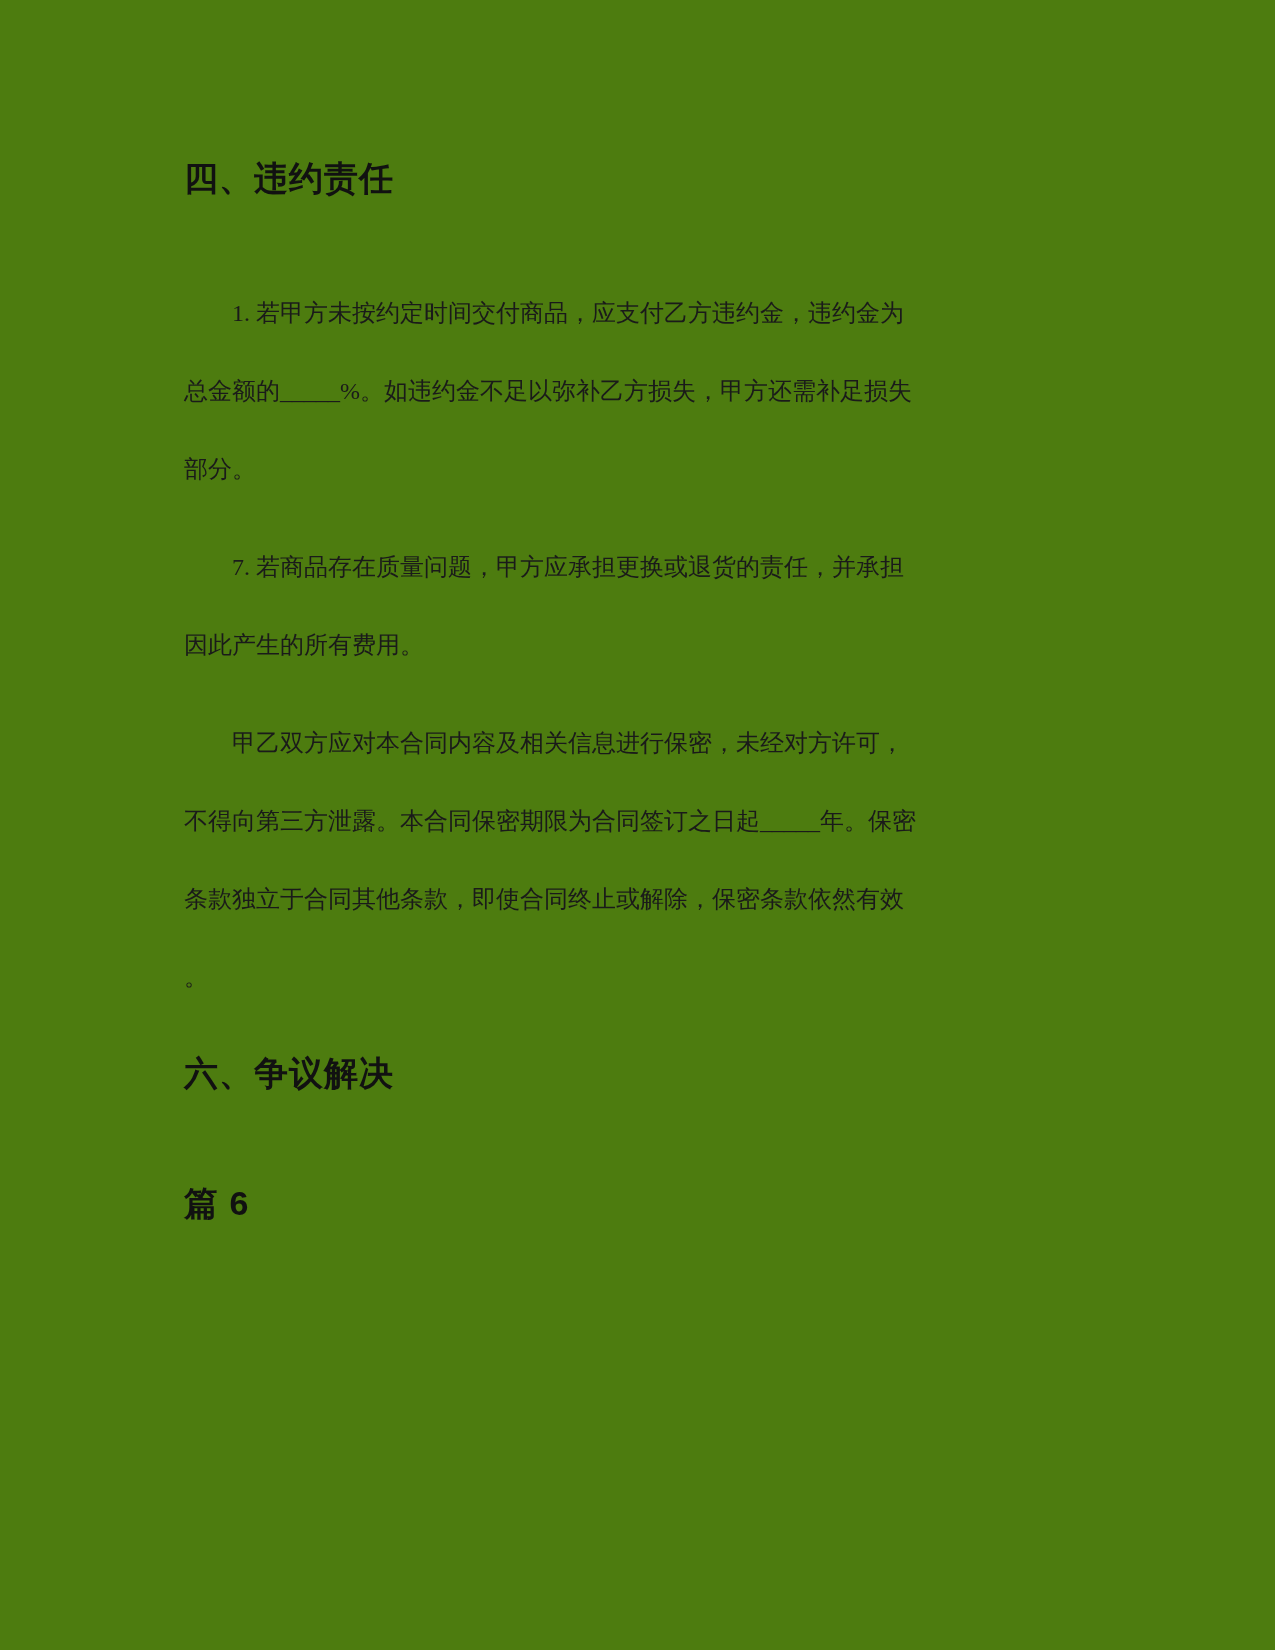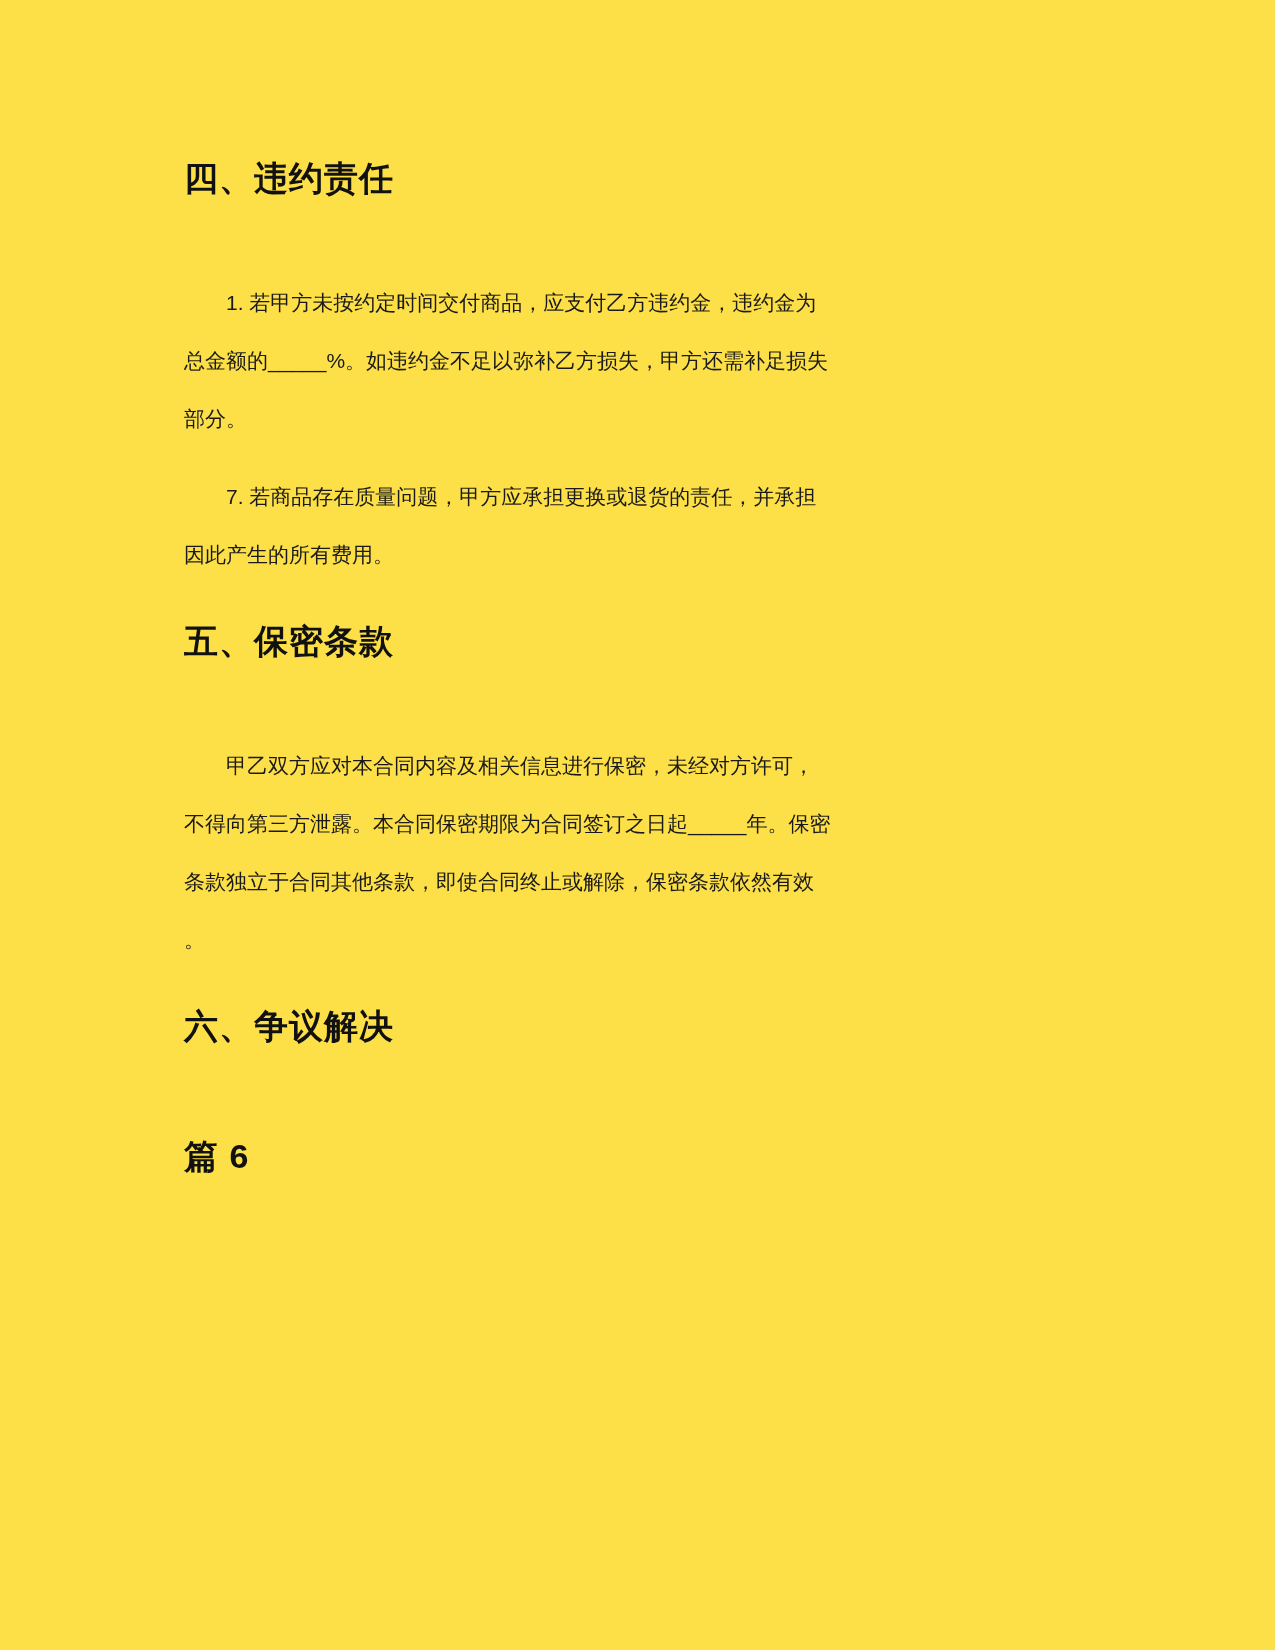--- a/index.html
+++ b/index.html
@@ -1,56 +1,56 @@
 <!DOCTYPE html>
 <html><head>
 <meta charset="utf-8">
 <style>
   * { margin: 0; padding: 0; box-sizing: border-box; }
   html, body { background: #ffffff; }
   .doc {
     position: relative;
     width: 1275px;
     height: 1650px;
-    background: #fde047;
+    background: #4d7c0f;
     color: #1a1a1a;
     font-family: "Liberation Sans", "DejaVu Sans", sans-serif;
     padding: 0 189px 0 184px;
     overflow: hidden;
   }
   .sec {
     font-size: 34px;
     font-weight: 700;
     line-height: 42px;
     color: #111111;
     margin: 36px 0 75px;
     white-space: pre-line;
     letter-spacing: 1px;
   }
   .sec.first { margin-top: 157px; }
   .sec.part  { margin-top: 88px; }
   .para {
-    font-size: 21px;
-    line-height: 58px;
+    font-size: 24px;
+    line-height: 78px;
     margin: 0 0 20px;
     text-indent: 2em;
     white-space: pre-line;
+    font-family: Liberation Serif, serif;
   }
 </style>
 </head>
 <body>
 
 <div class="doc">
   <h2 class="sec first">四、违约责任</h2>
   <p class="para">1. 若甲方未按约定时间交付商品，应支付乙方违约金，违约金为
 总金额的_____%。如违约金不足以弥补乙方损失，甲方还需补足损失
 部分。</p>
   <p class="para">7. 若商品存在质量问题，甲方应承担更换或退货的责任，并承担
 因此产生的所有费用。</p>
-  <h2 class="sec">五、保密条款</h2>
   <p class="para">甲乙双方应对本合同内容及相关信息进行保密，未经对方许可，
 不得向第三方泄露。本合同保密期限为合同签订之日起_____年。保密
 条款独立于合同其他条款，即使合同终止或解除，保密条款依然有效
 。</p>
   <h2 class="sec">六、争议解决</h2>
   <h2 class="sec part">篇 6</h2>
 
 </div>
 
 </body></html>

